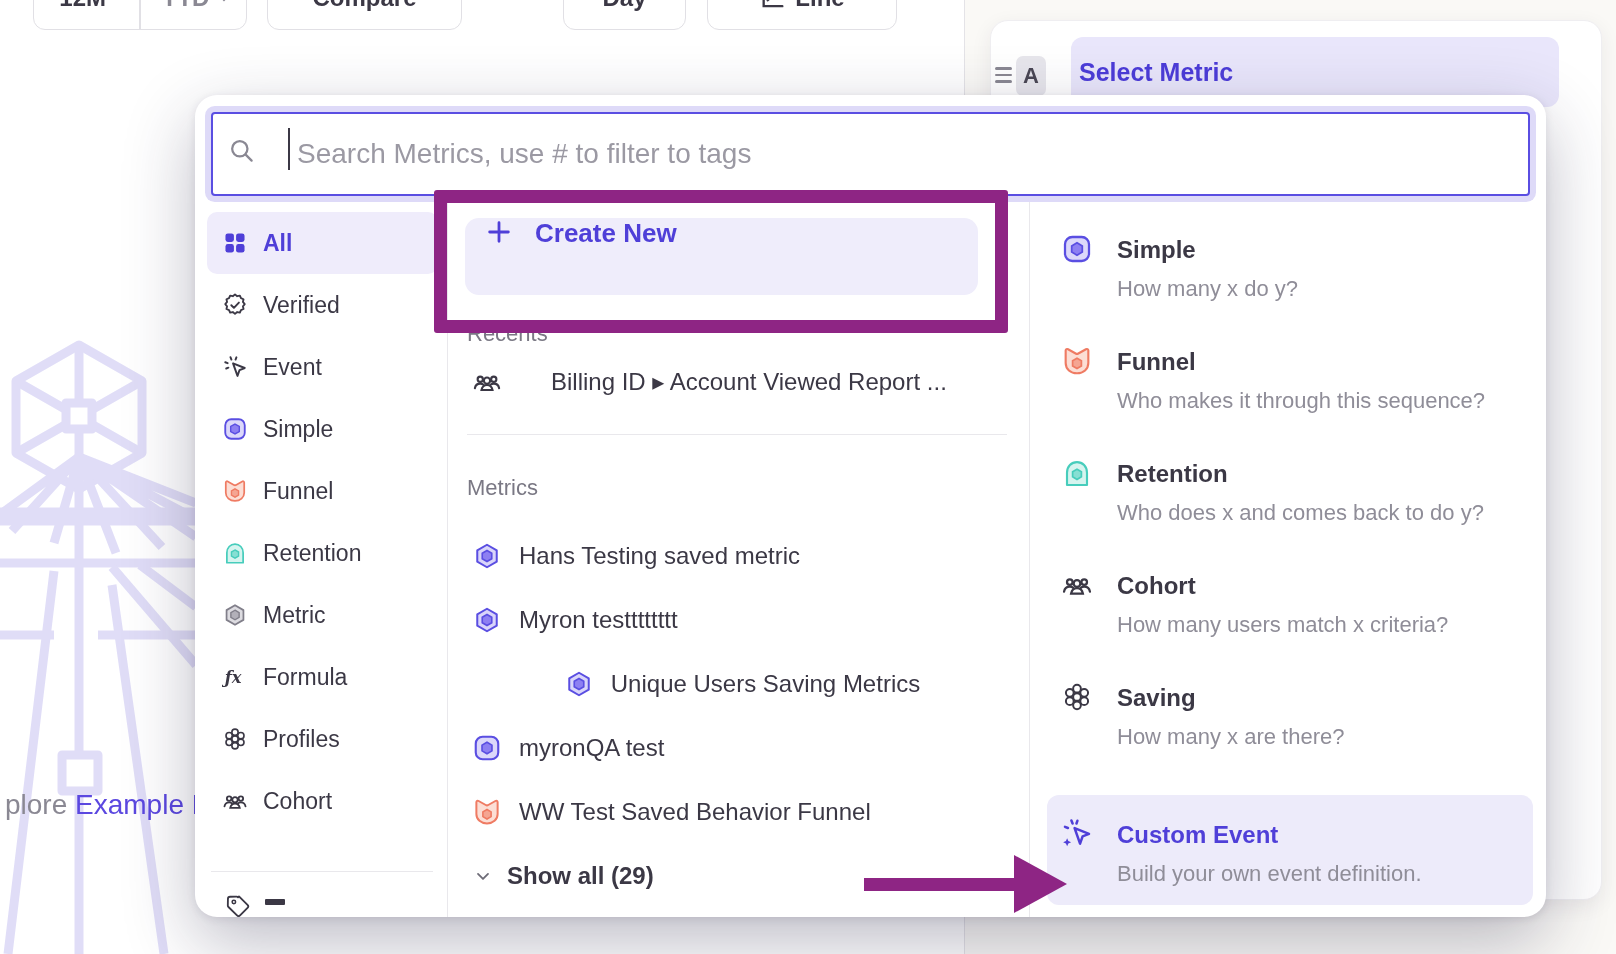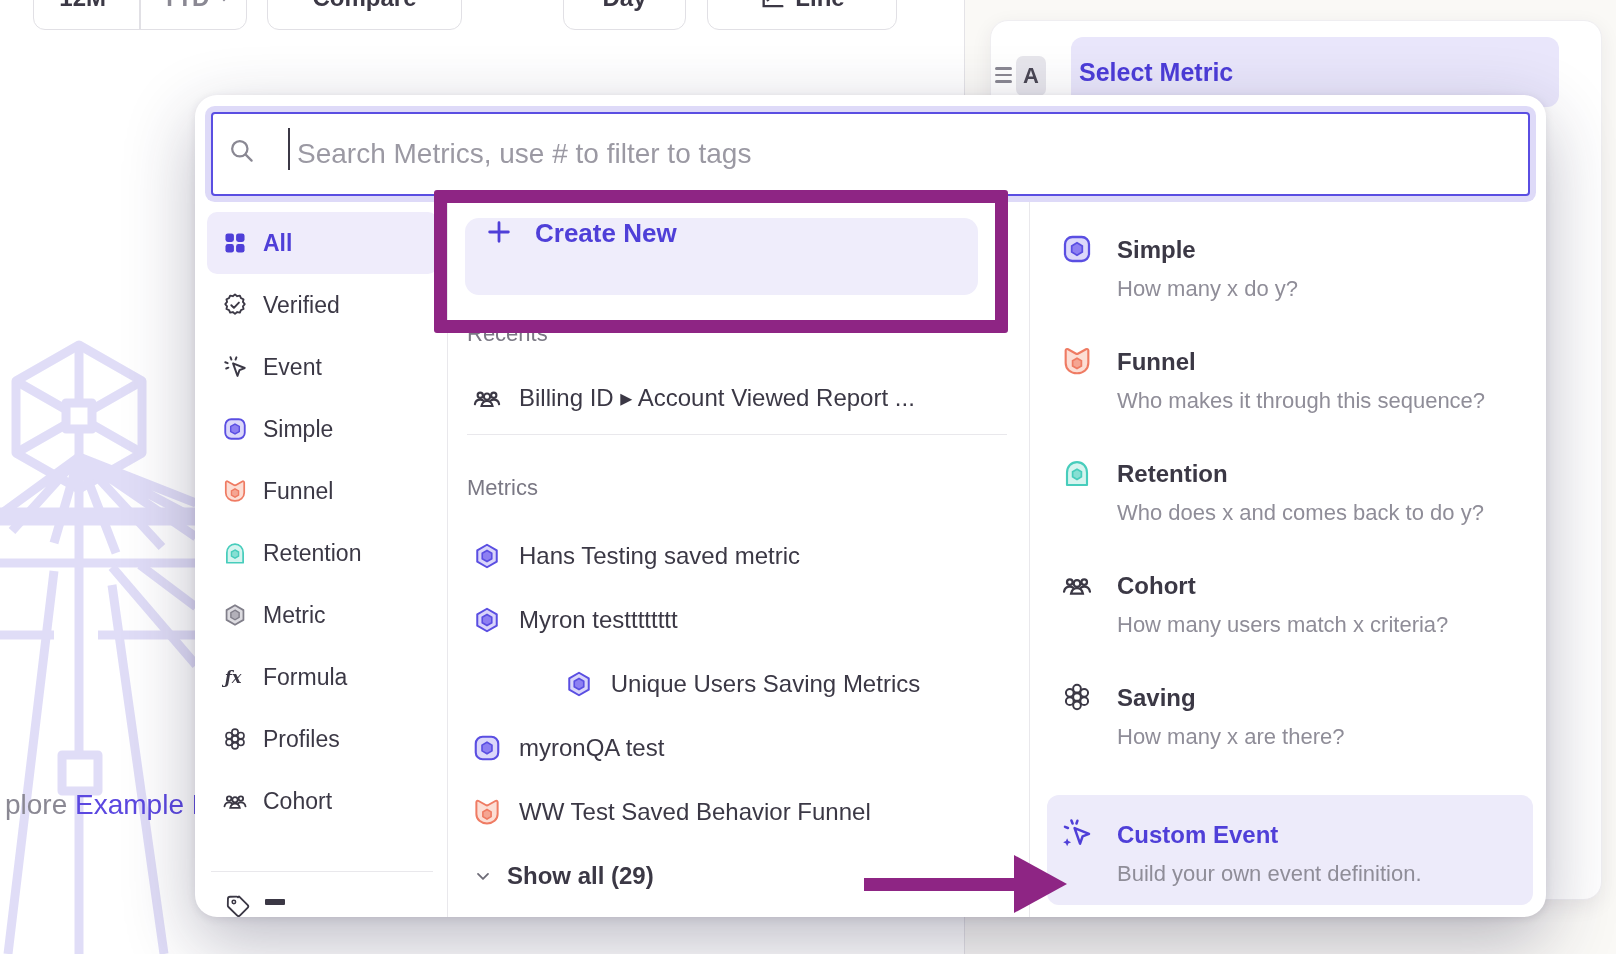--- a/index.html
+++ b/index.html
@@ -252,21 +252,21 @@
 
     <div class="abs" id="create-new">
       <svg class="plus" viewBox="0 0 24 24">
         <path d="M12 4v16M4 12h16" stroke="#4f3fd8" stroke-width="2.4" stroke-linecap="round"></path>
       </svg>
       <span class="cn-label">Create New</span>
     </div>
 
     <div class="abs sect-label" style="top:226px;">Recents</div>
     <div id="recent-list">
-        <div class="abs m-row" style="top: 272px;">
+        <div class="abs m-row" style="top: 256px; gap: 32px;">
           <svg viewBox="0 0 24 24" width="30" height="30" class="ic">
             <g stroke="#3b3845" stroke-width="1.7" fill="none" stroke-linecap="round">
               <circle cx="6.6" cy="9.8" r="2.1"></circle>
               <circle cx="17.4" cy="9.8" r="2.1"></circle>
               <circle cx="12" cy="10.9" r="2.5"></circle>
               <path d="M2.3 17c.4-2.2 2.1-3.7 4.3-3.7 1 0 1.9.3 2.6.9"></path>
               <path d="M21.7 17c-.4-2.2-2.1-3.7-4.3-3.7-1 0-1.9.3-2.6.9"></path>
               <path d="M7.6 18.4c.5-2.4 2.3-4 4.4-4s3.9 1.6 4.4 4z"></path>
             </g>
           </svg>

